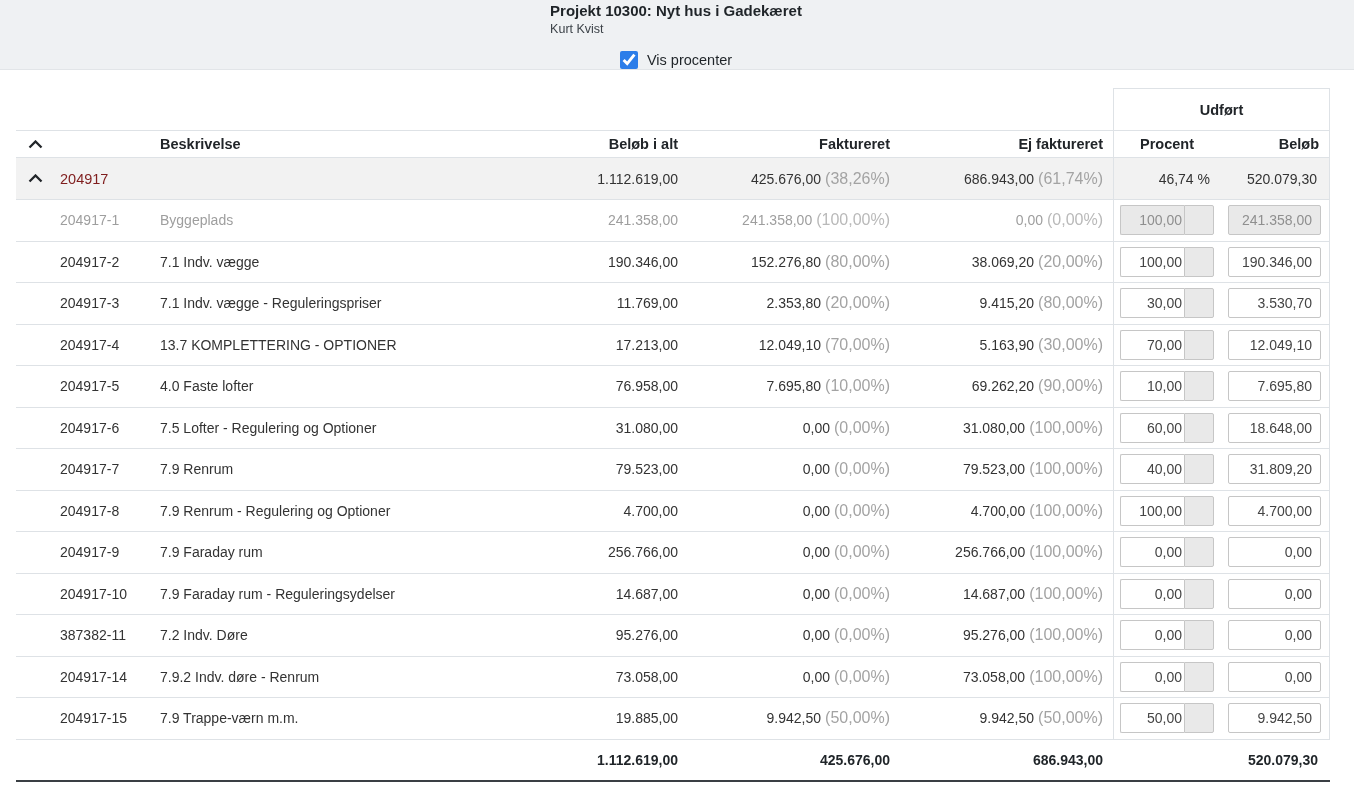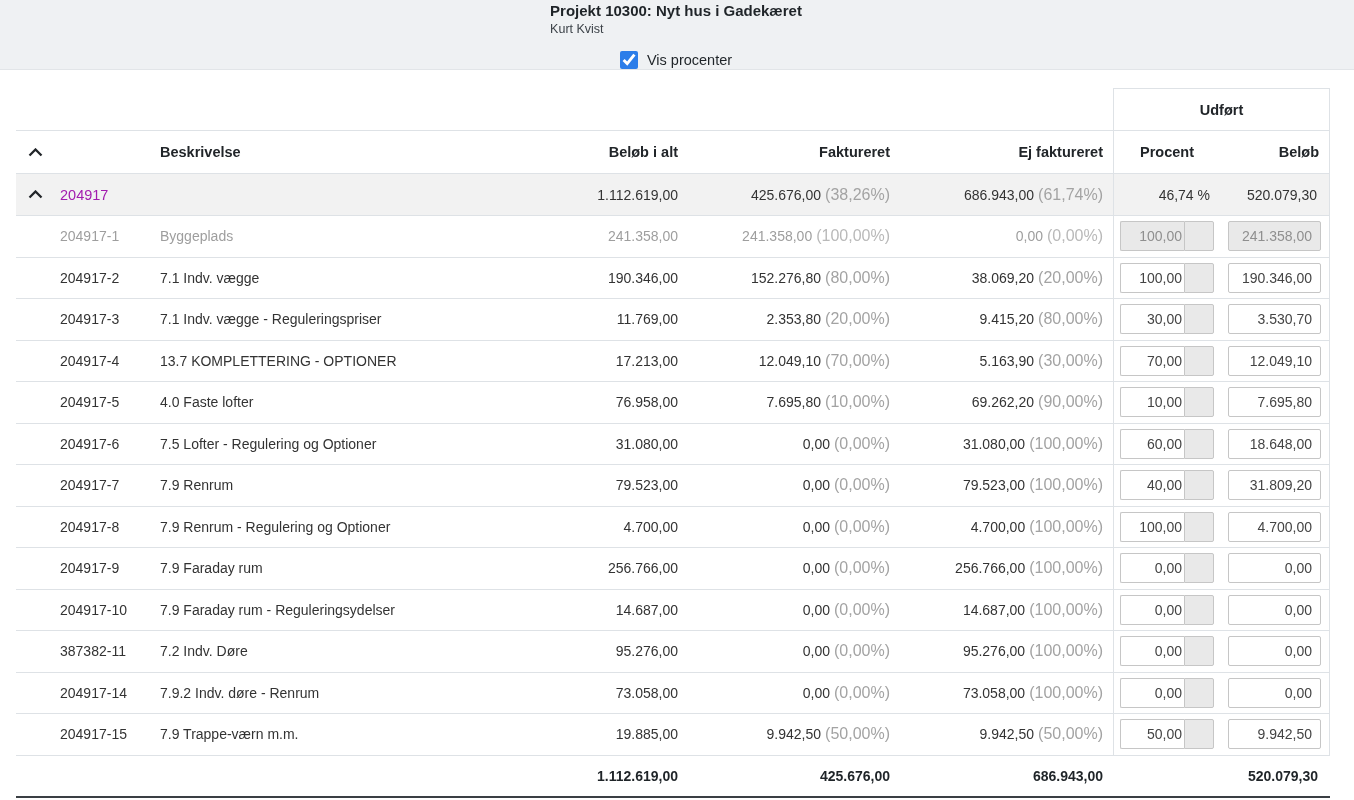--- a/index.html
+++ b/index.html
@@ -15,31 +15,31 @@
   .chklabel { font-size:14.5px; color:#1f2428; }
 
   
   .table { margin:18px 24px 0 16px; width:1314px; font-size:14px; }
   .grid { display:grid; grid-template-columns:44px 100px 1fr 180px 212px 213px 107px 110px; align-items:center; }
 
   .group-row { height:42px; }
   .group-row .spacer { height:100%; }
   .udfort-box { grid-column:7 / 9; height:42px; border:1px solid #dee2e6; border-bottom:none; display:flex; align-items:center; justify-content:center; font-weight:bold; font-size:14.5px; }
 
-  .header-row { height:44px; border-top:1px solid #dee2e6; border-bottom:1px solid #dee2e6; font-weight:bold; font-size:14.5px; }
+  .header-row { height:28px; border-top:1px solid #dee2e6; border-bottom:1px solid #dee2e6; font-weight:bold; font-size:14.5px; }
   .header-row .c-toggle { padding-left:12px; }
   .header-row .c-pct { border-left:1px solid #dee2e6; height:100%; display:flex; align-items:center; justify-content:center; }
   .header-row .c-belob { border-right:1px solid #dee2e6; height:100%; display:flex; align-items:center; justify-content:flex-end; padding-right:10px; }
 
   .num { text-align:right; padding-right:10px; white-space:nowrap; }
   .anno { font-size:16px; color:#a3a3a3; margin-left:4px; }
 
   .parent-row { height:42px; background:#f2f2f2; border-bottom:1px solid #dee2e6; color:#333; }
   .parent-row .c-toggle { padding-left:12px; display:flex; align-items:center; }
-  .parent-row .plink { color:#a21caf; cursor:pointer; text-decoration:none; font-size:14.5px; }
+  .parent-row .plink { color:#7f1d1d; cursor:pointer; text-decoration:none; font-size:14.5px; }
   .parent-row .c-pct { border-left:1px solid #dee2e6; height:100%; display:flex; align-items:center; justify-content:flex-end; padding-right:10px; }
   .parent-row .c-belob { border-right:1px solid #dee2e6; height:100%; display:flex; align-items:center; justify-content:flex-end; padding-right:12px; }
 
   .trow { height:41.5px; border-bottom:1px solid #dee2e6; color:#333; }
   .trow .c-pct { border-left:1px solid #dee2e6; height:100%; display:flex; align-items:center; padding:0 6px; }
   .trow .c-belob { border-right:1px solid #dee2e6; height:100%; display:flex; align-items:center; padding:0 8px; }
 
   .pct-group { display:flex; width:100%; height:30px; }
   .pct-input { flex:1; min-width:0; height:30px; border:1px solid #c6c6c6; border-right:none; border-radius:2px 0 0 2px; text-align:right; padding:0 2px; font-size:14px; font-family:"Liberation Sans", sans-serif; color:#444; background:#fff; outline:none; }
   .pct-suffix { width:30px; height:30px; background:#e9e9e9; border:1px solid #c6c6c6; border-radius:0 2px 2px 0; display:flex; align-items:center; justify-content:center; font-size:13.5px; color:#555; }

